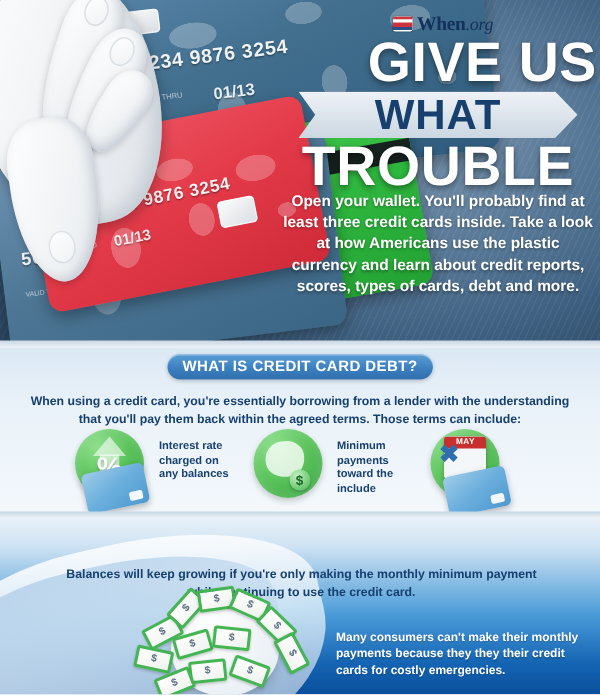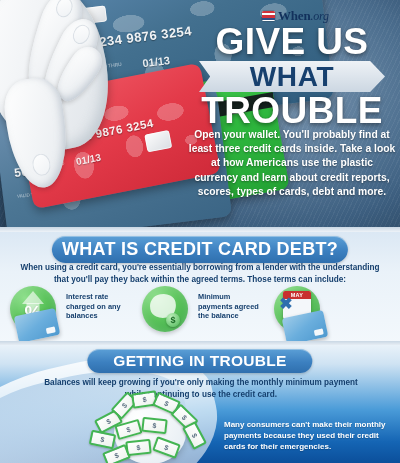--- a/index.html
+++ b/index.html
@@ -144,21 +144,21 @@
     color:#12315c; letter-spacing:-.2px; line-height:13px;
   }
   .logo-text .org { font-style:italic; font-weight:400; font-size:12px; }
 
   
   .headline { position:absolute; left:186px; top:24px; width:212px; text-align:center; }
   .hl-line1, .hl-line3 {
     font-weight:700; color:#ffffff; letter-spacing:.4px;
     text-shadow:0 2px 4px rgba(0,0,0,.40), 0 0 1px rgba(0,0,0,.3);
   }
-  .hl-line1 { font-size:37px; line-height:36px; }
+  .hl-line1 { font-size:37px; line-height:36px;text-align:right; }
   .hl-line3 { font-size:37px; line-height:38px; }
   .hl-ribbon {
     position:relative; margin:1px auto 0; width:186px; height:31px;
     display:flex; align-items:center; justify-content:center;
   }
   .hl-ribbon .rb {
     position:absolute; inset:0;
     background:linear-gradient(180deg,#eef2f6 0%,#ccd7e2 100%);
     clip-path:polygon(0 0, 92% 0, 100% 50%, 92% 100%, 0 100%, 6% 50%);
     box-shadow:0 2px 4px rgba(0,0,0,.28);
@@ -182,26 +182,26 @@
     position:absolute; left:0; top:232px; width:400px; height:113px;
     background:linear-gradient(180deg,#dbe8f4 0%,#eaf2f9 35%,#f3f8fc 100%);
   }
   .pill {
     position:absolute; left:50%; transform:translateX(-50%);
     background:linear-gradient(180deg,#5b9fd6 0%,#3c80c0 55%,#2f6fae 100%);
     border-radius:14px; color:#fff; font-weight:700;
     text-align:center; white-space:nowrap;
     box-shadow:0 1px 3px rgba(0,0,0,.22), inset 0 1px 0 rgba(255,255,255,.35);
   }
-  #pill-1 { top:4px; padding:3px 10px; font-size:18px; letter-spacing:.3px; }
+  #pill-1 { top:4px; padding:3px 10px; font-size:10px; letter-spacing:.3px; }
   .sec1-intro {
     position:absolute; left:16px; top:30px; width:368px; text-align:center;
     color:#16406e; font-size:8.2px; line-height:11.5px; font-weight:600;
   }
-  .cols { position:absolute; left:0; top:54px; width:396px; display:flex; }
+  .cols { position:absolute; left:0; top:54px; width:396px; display:flex;padding-left:40px; }
   .col { width:133.3px; display:flex; align-items:flex-start; gap:4px; padding-left:8px; }
   .icon-wrap { position:relative; width:54px; height:54px; flex:0 0 54px; }
   .circle {
     position:absolute; left:2px; top:0; width:46px; height:46px; border-radius:50%;
     background:radial-gradient(circle at 32% 26%, #8fe08d 0%, #5cc45c 45%, #2f9f3b 100%);
     box-shadow:0 2px 4px rgba(0,0,0,.20), inset 0 0 8px rgba(255,255,255,.25);
   }
   .mini-card {
     position:absolute; left:8px; top:26px; width:42px; height:27px; border-radius:4px;
     background:linear-gradient(150deg,#9ecbe8 0%,#6aaedd 50%,#4e99cf 100%);
@@ -368,21 +368,21 @@
       <div class="hl-line3">TROUBLE</div>
     </div>
 
     <div class="hero-body">Open your wallet. You'll probably find at least three credit cards inside. Take a look at how Americans use the plastic currency and learn about credit reports, scores, types of cards, debt and more.</div>
   </div>
 
   <div class="divider" style="top:227px;"></div>
 
   <div class="sec1">
     <div class="pill" id="pill-1">WHAT IS CREDIT CARD DEBT?</div>
-    <div class="sec1-intro">When using a credit card, you're essentially borrowing from a lender with the understanding that you'll pay they back within the agreed terms. Those terms can include:</div>
+    <div class="sec1-intro">When using a credit card, you're essentially borrowing from a lender with the understanding that you'll pay them back within the agreed terms. Those terms can include:</div>
 
     <div class="cols">
 
       <div class="col">
         <div class="icon-wrap">
           <div class="circle"></div>
           <div class="gly">
             <span class="arrow-up"></span>
             <span class="arrow-stem"></span>
             <span class="pct">%</span>
@@ -393,21 +393,21 @@
         </div>
         <div class="col-text">Interest rate charged on any balances</div>
       </div>
 
       <div class="col">
         <div class="icon-wrap">
           <div class="circle"></div>
           <div class="hand-gly"></div>
           <div class="coin">$</div>
         </div>
-        <div class="col-text">Minimum payments agreed the balance</div>
+        <div class="col-text">Minimum payments toward the include</div>
       </div>
 
       <div class="col">
         <div class="icon-wrap">
           <div class="circle"></div>
           <div class="cal">
             <div class="cal-top">MAY</div>
           </div>
           <div class="cal-x">✖</div>
           <div class="mini-card" style="left:12px;top:28px;">
@@ -417,35 +417,34 @@
       </div>
 
     </div>
   </div>
 
   <div class="divider" style="top:341px;"></div>
 
   <div class="sec2">
     <div class="swoosh"></div>
     <div class="swoosh2"></div>
-    <div class="pill" id="pill-2">GETTING IN TROUBLE</div>
     <div class="sec2-intro">Balances will keep growing if you're only making the monthly minimum payment while continuing to use the credit card.</div>
   </div>
 
   <div class="snowball">
     <div class="sb-core"></div>
     <div class="bill" style="left:10px;top:22px;transform:rotate(-28deg);">$</div>
     <div class="bill" style="left:26px;top:6px;transform:rotate(-48deg);">$</div>
     <div class="bill" style="left:46px;top:0px;transform:rotate(-8deg);">$</div>
     <div class="bill" style="left:68px;top:4px;transform:rotate(24deg);">$</div>
     <div class="bill" style="left:86px;top:18px;transform:rotate(44deg);">$</div>
     <div class="bill" style="left:96px;top:36px;transform:rotate(62deg);">$</div>
     <div class="bill" style="left:4px;top:40px;transform:rotate(12deg);">$</div>
     <div class="bill" style="left:30px;top:30px;transform:rotate(-16deg);">$</div>
     <div class="bill" style="left:56px;top:26px;transform:rotate(6deg);">$</div>
     <div class="bill" style="left:40px;top:48px;transform:rotate(-6deg);">$</div>
     <div class="bill" style="left:68px;top:48px;transform:rotate(20deg);">$</div>
     <div class="bill" style="left:18px;top:56px;transform:rotate(-22deg);">$</div>
   </div>
 
-  <div class="sec2-note">Many consumers can't make their monthly payments because they used their credit cards for their emergencies.</div>
+  <div class="sec2-note">Many consumers can't make their monthly payments because they they their credit cards for costly emergencies.</div>
 
 </div>
 
 </body></html>

